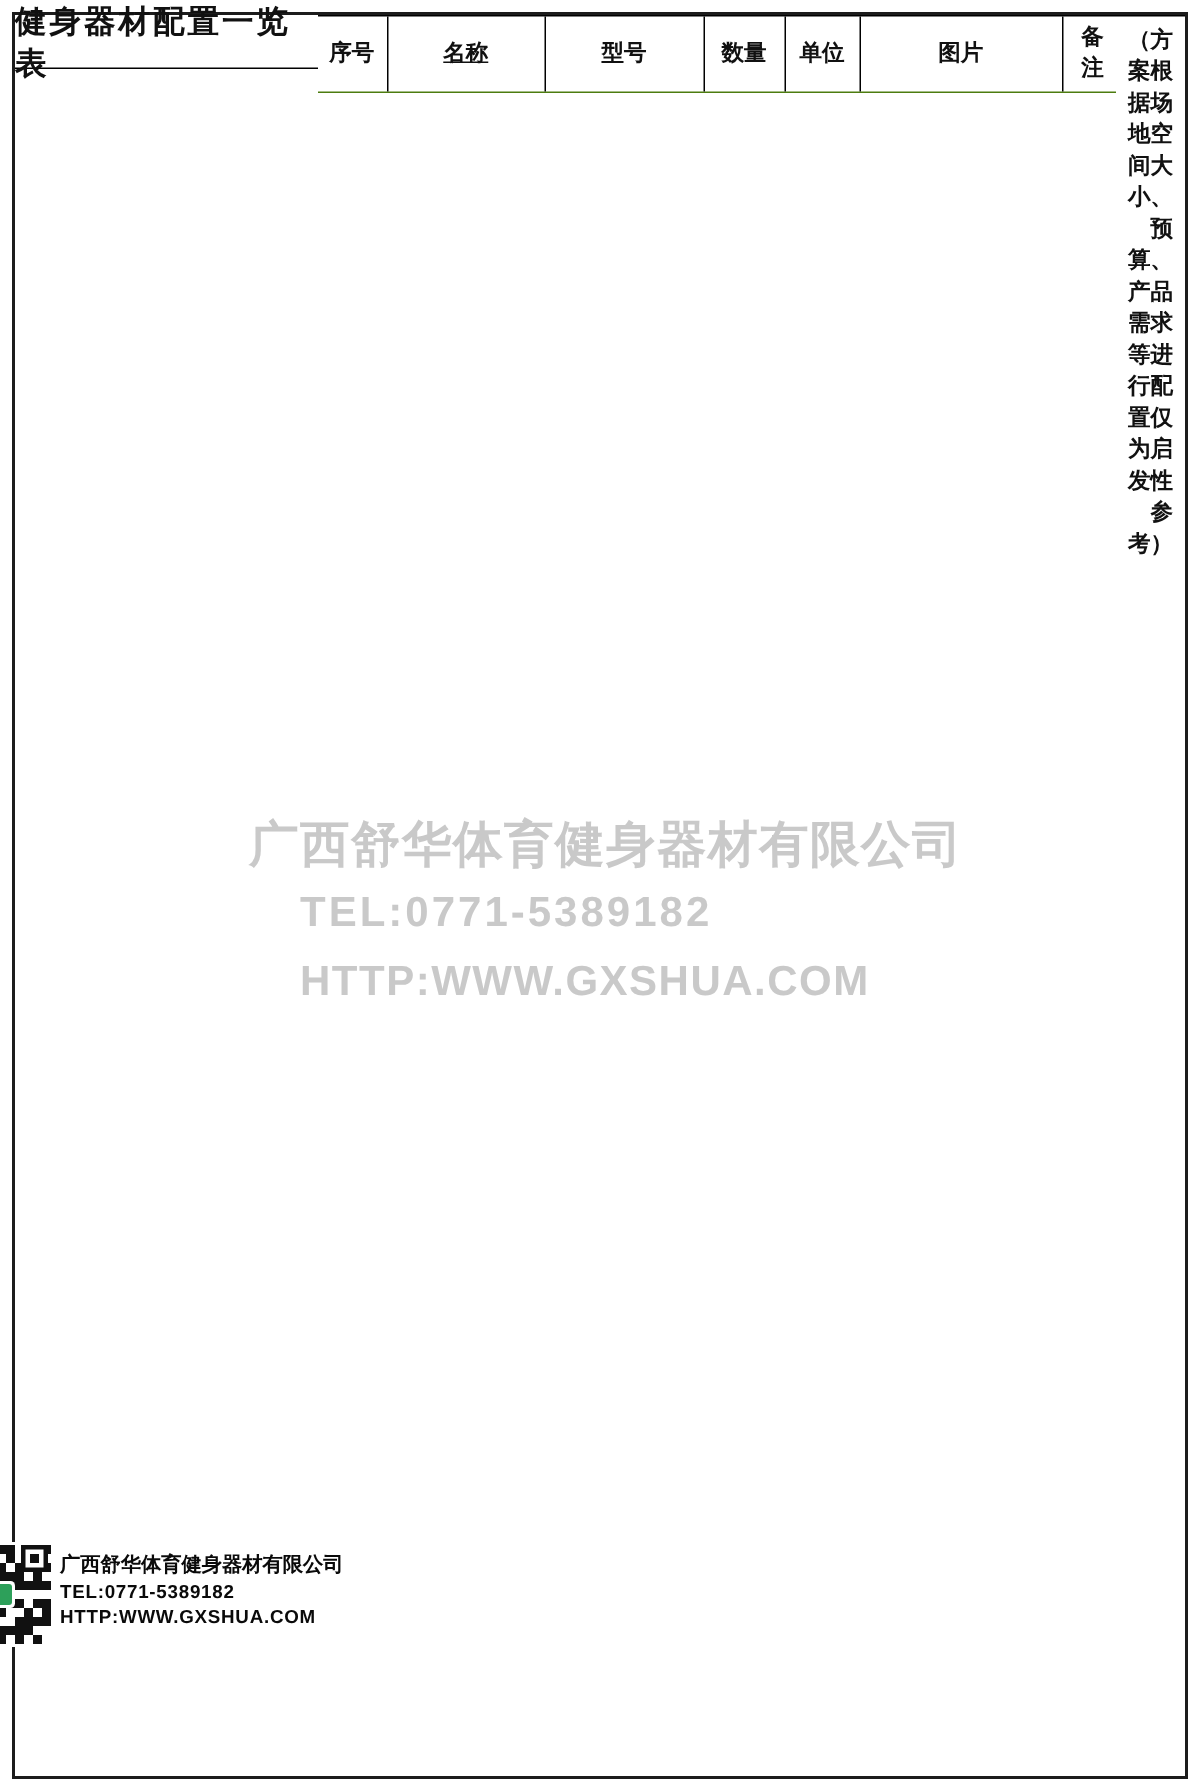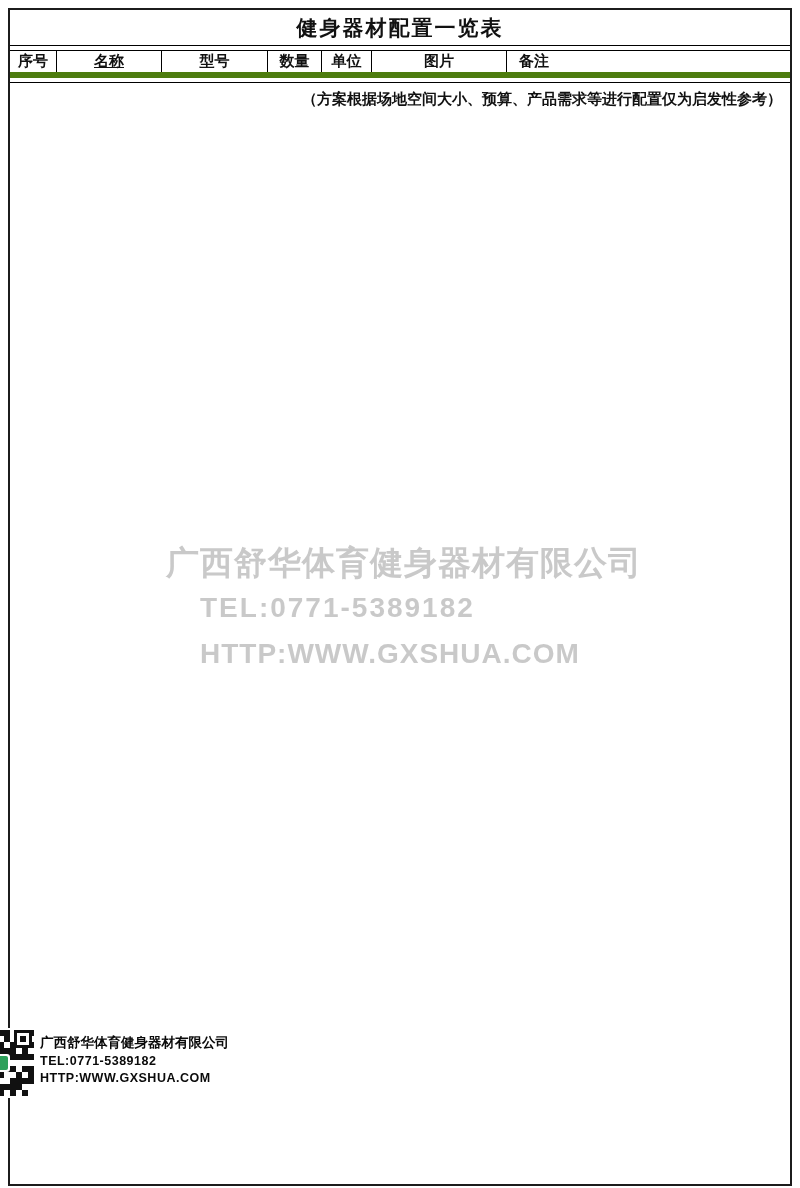--- a/index.html
+++ b/index.html
@@ -5,31 +5,31 @@
   html,body{margin:0;padding:0;}
   body{
     width:800px;height:1188px;position:relative;background:#fff;
     font-family:"Liberation Serif","DejaVu Serif",serif;color:#111;
     overflow:hidden;
   }
   .page{position:absolute;inset:0;}
   .sheet{
     position:absolute;left:8px;top:8px;width:784px;height:1178px;
     border:2px solid #1c1c1c;box-sizing:border-box;
-    display:flex;flex-direction:column;background:#fff;
+    display:flex;background:#fff;
   }
   .title-row{
     height:36px;box-sizing:border-box;border-bottom:1px solid #000;
     display:flex;align-items:center;justify-content:center;
     font-size:21px;font-weight:bold;letter-spacing:2px;
   }
   .gap1{height:4px;}
   .gap2{height:4px;}
   .hdr{
-    height:28px;box-sizing:border-box;border-top:1px solid #000;border-bottom:6px solid #4d7c0f;
+    height:52px;box-sizing:border-box;border-top:1px solid #000;border-bottom:1px solid #4d7c0f;
     display:flex;font-weight:bold;font-size:16px;
   }
   .cell{
     box-sizing:border-box;border-right:1px solid #000;
     display:flex;flex-direction:column;align-items:center;justify-content:center;
     font-size:15px;line-height:21px;text-align:center;overflow:hidden;
   }
   .cell:last-child{border-right:none;}
   .c0{width:47px;} .c1{width:105px;text-decoration:underline;} .c2{width:106px;} .c3{width:54px;}
   .c4{width:50px;} .c5{width:135px;} .c6{flex:1;}

